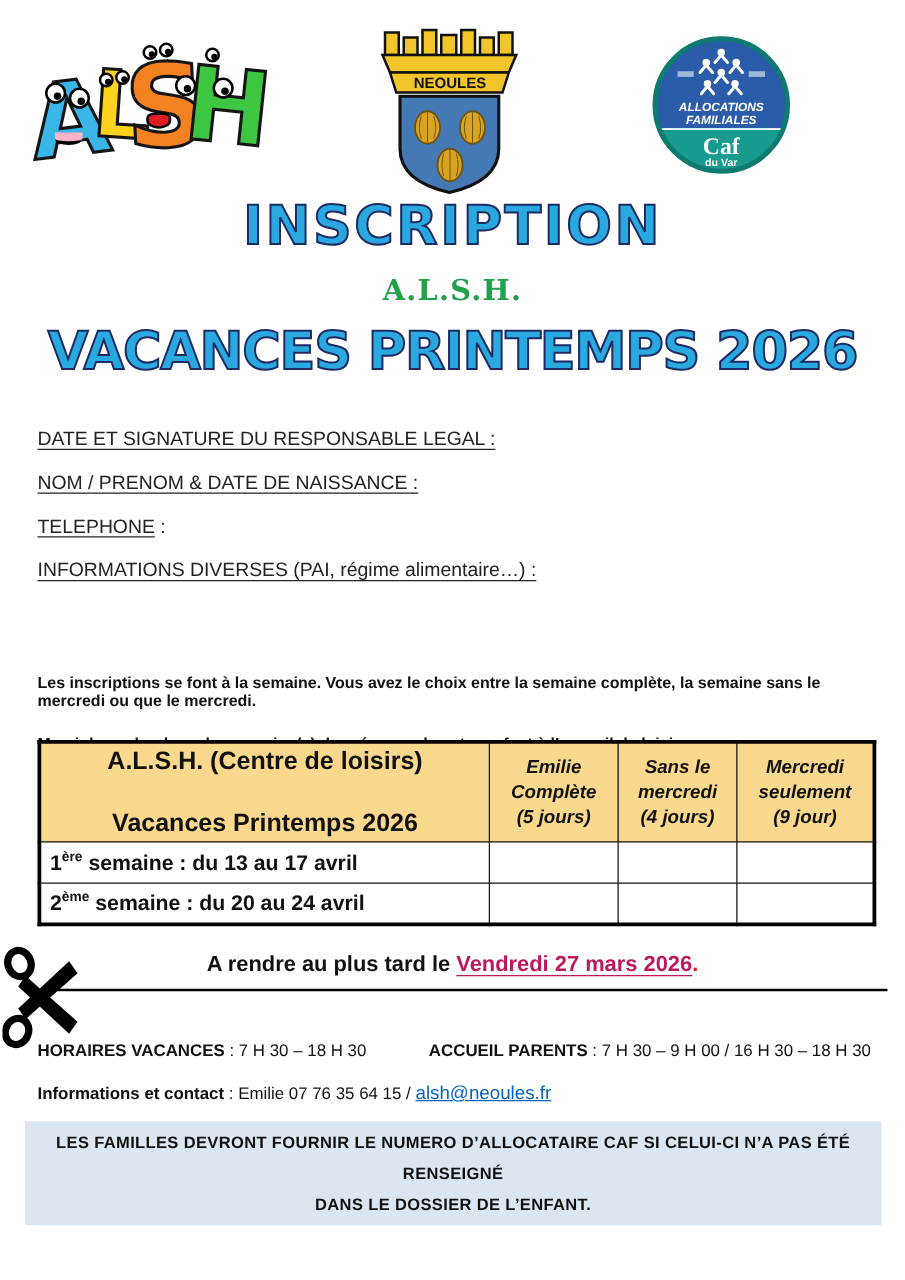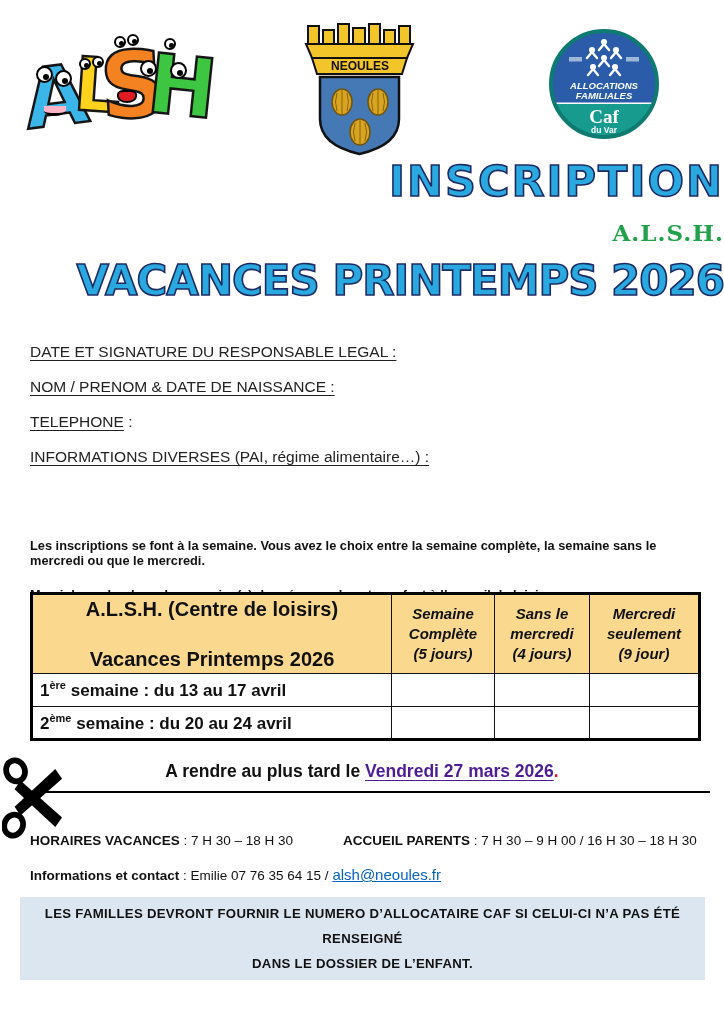--- a/index.html
+++ b/index.html
@@ -25,24 +25,24 @@
   .l-h { left:126px;top:28px; font-size:82px; transform:rotate(6deg); }
   .eye { position:absolute; width:17px; height:17px; background:#fff; border:2px solid #000; border-radius:50%; }
   .eye::after { content:''; position:absolute; width:6px; height:6px; background:#000; border-radius:50%; left:5px; top:6px; }
   .eye.small { width:12px; height:12px; }
   .eye.small::after { width:5px; height:5px; left:3px; top:3px; }
   .mouth-a { position:absolute; left:22px; top:88px; width:22px; height:10px; border-bottom:3px solid #000; border-radius:0 0 50% 50%; background:#ffb3c6; }
   .mouth-s { position:absolute; left:95px; top:72px; width:20px; height:13px; background:#e01b22; border:2px solid #000; border-radius:40% 40% 60% 60%; }
 
   
   .neoules-logo { position:absolute; left:294px; top:14px; }
-  .caf-logo { position:absolute; left:547px; top:27px; }
-
-  
-  .title-block { position:absolute; left:0; top:158px; width:724px; text-align:right; }
+  .caf-logo { position:absolute; left:520px; top:27px; }
+
+  
+  .title-block { position:absolute; left:0; top:158px; width:724px; text-align:center; }
   .title-main {
     font-family:"DejaVu Sans", sans-serif; font-weight:bold; font-size:43px;
     color:#29a9e0; -webkit-text-stroke:1.6px #1e2b63; letter-spacing:2px; line-height:1.1;
   }
   .title-sub {
     font-family:"DejaVu Serif", serif; font-weight:bold; font-size:23px;
     color:#22a14b; letter-spacing:1px; margin-top:14px;
   }
   .title-year {
     font-family:"DejaVu Sans", sans-serif; font-weight:bold; font-size:42px;
@@ -66,21 +66,21 @@
   .th-main { width:360px; height:80px; font-size:20px; font-weight:bold; color:#111; }
   .th-main .l1 { display:block; margin-bottom:27px; }
   .th-opt { font-weight:bold; font-style:italic; font-size:15px; color:#111; line-height:1.35; }
   .th-opt span { display:block; }
   .td-week { height:33px; font-weight:bold; font-size:17px; padding-left:7px; text-align:left; color:#111;margin-top:20px; }
   .td-week sup { font-size:11px; }
   .td-empty { background:#fff; }
 
   
   .cut-text { position:absolute; left:0; top:761px; width:724px; text-align:center; font-weight:bold; font-size:17.5px; color:#111; }
-  .cut-text .date { color:#4c1d95; text-decoration:underline; text-underline-offset:3px; }
+  .cut-text .date { color:#be185d; text-decoration:underline; text-underline-offset:3px; }
   .cut-text .dot { color:#e21b23; }
   .cut-line { position:absolute; left:44px; top:791px; width:666px; height:0; border-top:2.5px solid #000; }
   .scissors { position:absolute; left:2px; top:756px; }
 
   
   .hours-row { position:absolute; left:30px; top:833px; width:680px; font-size:13.5px; color:#111; }
   .hours-row b { font-weight:bold; }
   .hours-gap { display:inline-block; width:50px; }
   .contact-row { position:absolute; left:30px; top:866px; width:680px; font-size:13.5px; color:#111; }
   .contact-row b { font-weight:bold; }
@@ -223,21 +223,21 @@
         <col style="width:95px">
         <col style="width:110px">
     </colgroup>
     <tbody>
         <tr>
       <th class="th-main">
         <span class="l1">A.L.S.H. (Centre de loisirs)</span>
         <span class="l2">Vacances Printemps 2026</span>
       </th>
       <th class="th-opt">
-        <span>Semaine</span>
+        <span>Emilie</span>
         <span>Complète</span>
         <span>(5 jours)</span>
       </th>
       <th class="th-opt">
         <span>Sans le</span>
         <span>mercredi</span>
         <span>(4 jours)</span>
       </th>
       <th class="th-opt">
         <span>Mercredi</span>

